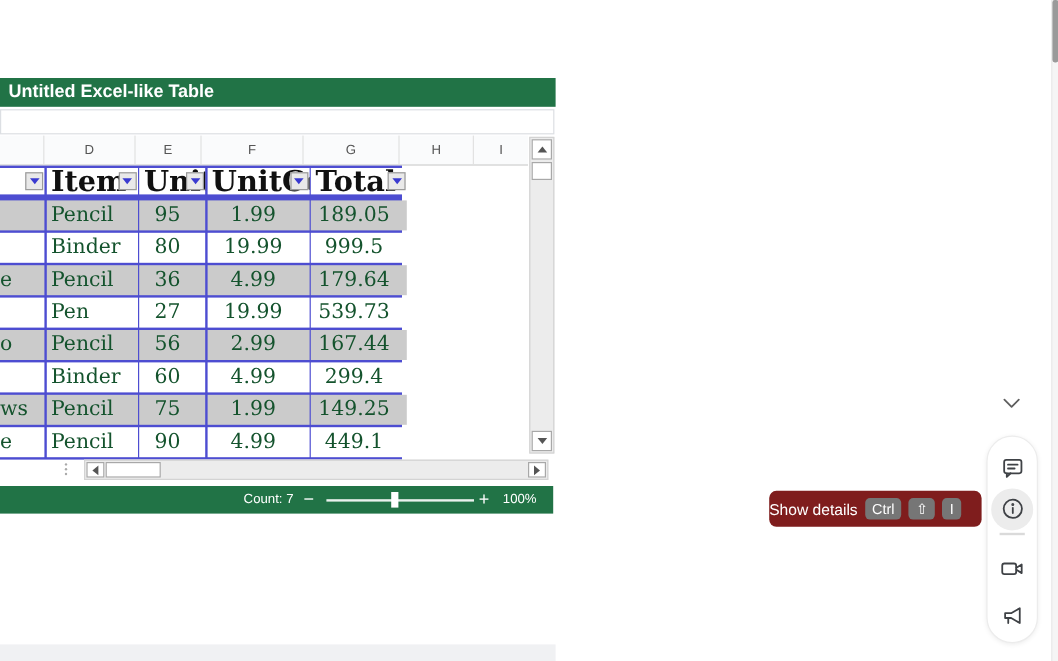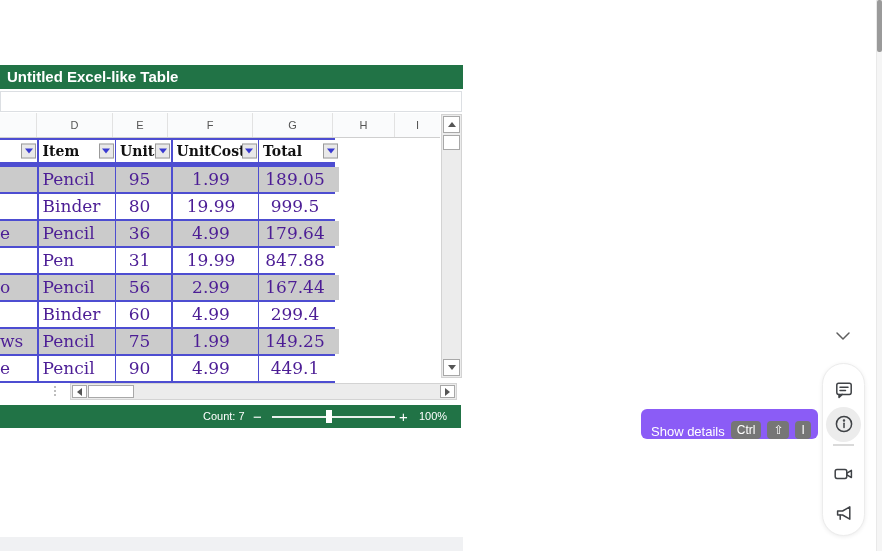--- a/index.html
+++ b/index.html
@@ -18,23 +18,23 @@
   .col-strip { left:0; top:113px; width:440px; height:25px; background:#fafbfc;
                border-bottom:1px solid #cfcfcf; display:flex; }
   .col-cell { border-right:1px solid #e2e2e2; color:#555; font-size:11px;
               text-align:center; line-height:24px; }
 
   
   .sheet { left:0; top:138px; width:334.5px; background:#4d4dd1;
            display:grid; grid-template-columns:37px 76px 55px 85px 80px;
            grid-auto-rows:25.5px; gap:1.5px; padding:1.5px 1.5px 1.5px 0; }
   .sheet > div { background:#fff; font-family:"DejaVu Serif", serif;
-                 font-size:17px; color:#4c1d95; line-height:25px;
+                 font-size:17px; color:#14532d; line-height:25px;
                  white-space:nowrap; overflow:hidden; position:relative; }
-  .sheet .hdr { height:22.5px; line-height:22px; font-weight:bold; font-size:14px; color:#111; }
+  .sheet .hdr { height:22.5px; line-height:22px; font-weight:bold; font-size:24px; color:#111; }
   .sheet .gray { background:#cbcbcb; }
   .sheet .num { text-align:center; padding-right:8px; }
   .sheet .txt { padding-left:4px; }
   .filter-btn { position:absolute; right:1px; top:50%; transform:translateY(-50%);
                 width:15px; height:15px; background:#e9e9e9; border:1px solid #9a9a9a;
                 display:flex; align-items:center; justify-content:center; }
   .filter-tri { width:0; height:0; border-left:4px solid transparent;
                 border-right:4px solid transparent; border-top:5px solid #3a3ad0; }
 
   
@@ -73,22 +73,22 @@
   .pill { left:822px; top:363px; width:43px; height:173px; background:#fff;
           border:1px solid #ececec; border-radius:21.5px;
           box-shadow:0 1px 4px rgba(0,0,0,.08); }
   .pill-icon { position:absolute; left:833px; width:21px; height:20px; display:flex;
                align-items:center; justify-content:center; }
   .info-bg { left:826px; top:407px; width:35px; height:35px; border-radius:50%; background:#ececec; }
   .pill-divider { left:833px; top:444px; width:21px; height:2px; background:#dadada; }
   svg.ic { stroke:#3f4246; fill:none; stroke-width:1.5; stroke-linejoin:round; stroke-linecap:round; }
 
   
-  .tooltip { left:641px; top:409px; width:177px; height:30px; background:#8b5cf6;
-             border-radius:6px; display:flex; align-items:flex-end; padding-left:10px; gap:6px; }
+  .tooltip { left:641px; top:409px; width:177px; height:30px; background:#7f1d1d;
+             border-radius:6px; display:flex; align-items:center; gap:6px; }
   .tooltip .tl { color:#fff; font-size:13px; font-weight:500; white-space:nowrap; }
   .key { background:#767676; color:#fff; border-radius:4px; height:18px;
          line-height:18px; font-size:12px; padding:0 6px; text-align:center; }
 </style>
 </head>
 <body>
 
 <div id="stage">
 
   <div class="abs title-bar">
@@ -153,23 +153,23 @@
     <div class="num">999.5</div>
 
     <div class="gray">e</div>
     <div class="gray txt">Pencil</div>
     <div class="gray num">36</div>
     <div class="gray num">4.99</div>
     <div class="gray num">179.64</div>
 
     <div></div>
     <div class="txt">Pen</div>
-    <div class="num">31</div>
+    <div class="num">27</div>
     <div class="num">19.99</div>
-    <div class="num">847.88</div>
+    <div class="num">539.73</div>
 
     <div class="gray">o</div>
     <div class="gray txt">Pencil</div>
     <div class="gray num">56</div>
     <div class="gray num">2.99</div>
     <div class="gray num">167.44</div>
 
     <div></div>
     <div class="txt">Binder</div>
     <div class="num">60</div>

